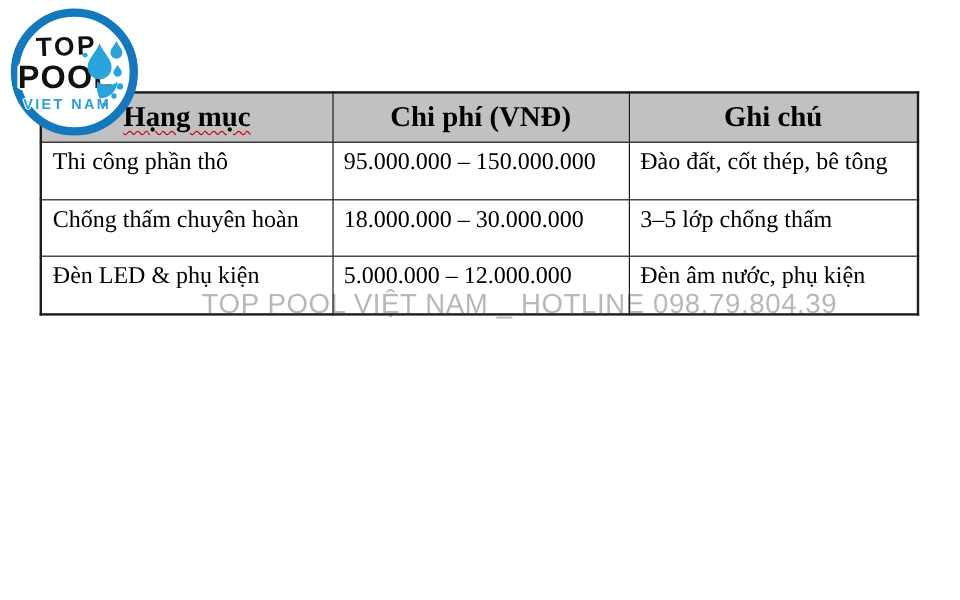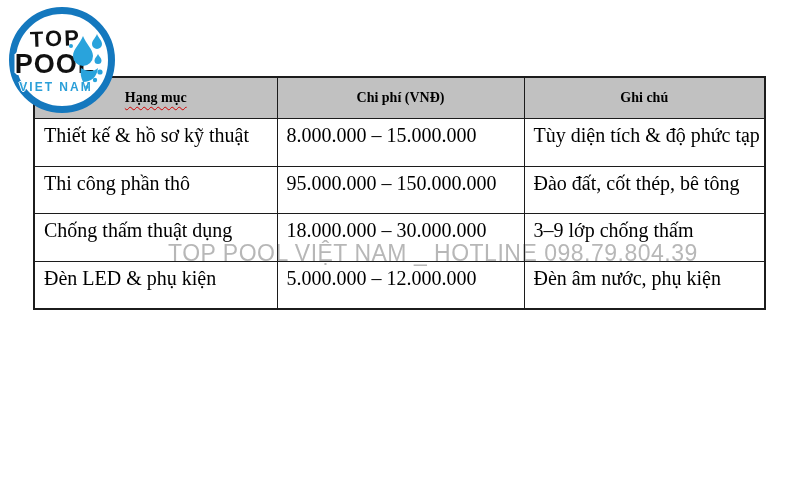--- a/index.html
+++ b/index.html
@@ -22,21 +22,21 @@
     width:731px;border-collapse:collapse;table-layout:fixed;
     border:2px solid var(--table-border,#1c1c1c);
     font-family:"Liberation Serif",serif;
   }
   #pricing-table col.c1{width:243px;}
   #pricing-table col.c2{width:247px;}
   #pricing-table col.c3{width:241px;}
   #pricing-table th{
     height:40px;background:var(--header-bg,#c1c1c1);
     border:1px solid var(--table-border,#1c1c1c);
-    font-size:14px;font-weight:bold;text-align:center;vertical-align:middle;
+    font-size:24px;font-weight:bold;text-align:center;vertical-align:middle;
     color:#000;padding:0;
   }
   #pricing-table td{
     height:41.5px;border:1px solid var(--table-border,#1c1c1c);
     background:transparent;
     font-size:20px;color:#000;text-align:left;vertical-align:top;
     padding:5px 6px 0 9px;white-space:nowrap;overflow:hidden;
   }
   .squiggle{
     text-decoration-line:underline;
@@ -84,33 +84,28 @@
       </colgroup>
     <thead>
       <tr>
           <th><span class="squiggle">Hạng mục</span></th>
           <th><span>Chi phí (VNĐ)</span></th>
           <th><span>Ghi chú</span></th>
         </tr>
     </thead>
     <tbody>
         <tr>
-          <td>Thiết kế &amp; hồ sơ kỹ thuật</td>
-          <td>8.000.000 – 15.000.000</td>
-          <td>Tùy diện tích &amp; độ phức tạp</td>
-        </tr>
-        <tr>
           <td>Thi công phần thô</td>
           <td>95.000.000 – 150.000.000</td>
           <td>Đào đất, cốt thép, bê tông</td>
         </tr>
         <tr>
-          <td>Chống thấm thuật dụng</td>
+          <td>Chống thấm chuyên hoàn</td>
           <td>18.000.000 – 30.000.000</td>
-          <td>3–9 lớp chống thấm</td>
+          <td>3–5 lớp chống thấm</td>
         </tr>
         <tr>
           <td>Đèn LED &amp; phụ kiện</td>
           <td>5.000.000 – 12.000.000</td>
           <td>Đèn âm nước, phụ kiện</td>
         </tr>
       </tbody>
   </table>
 
   <div id="brand-logo">

